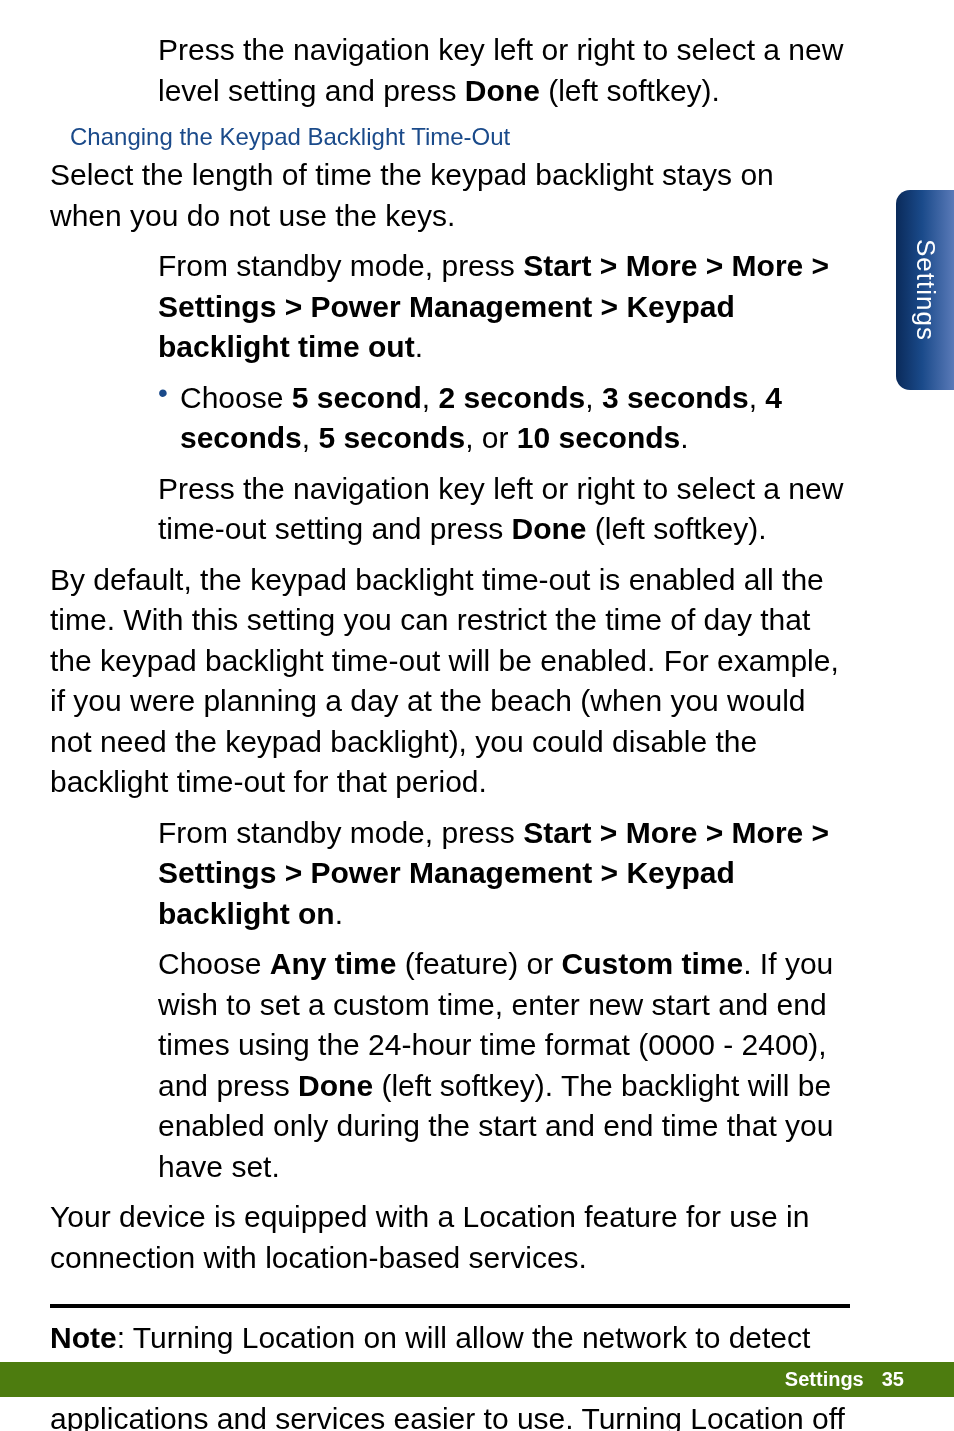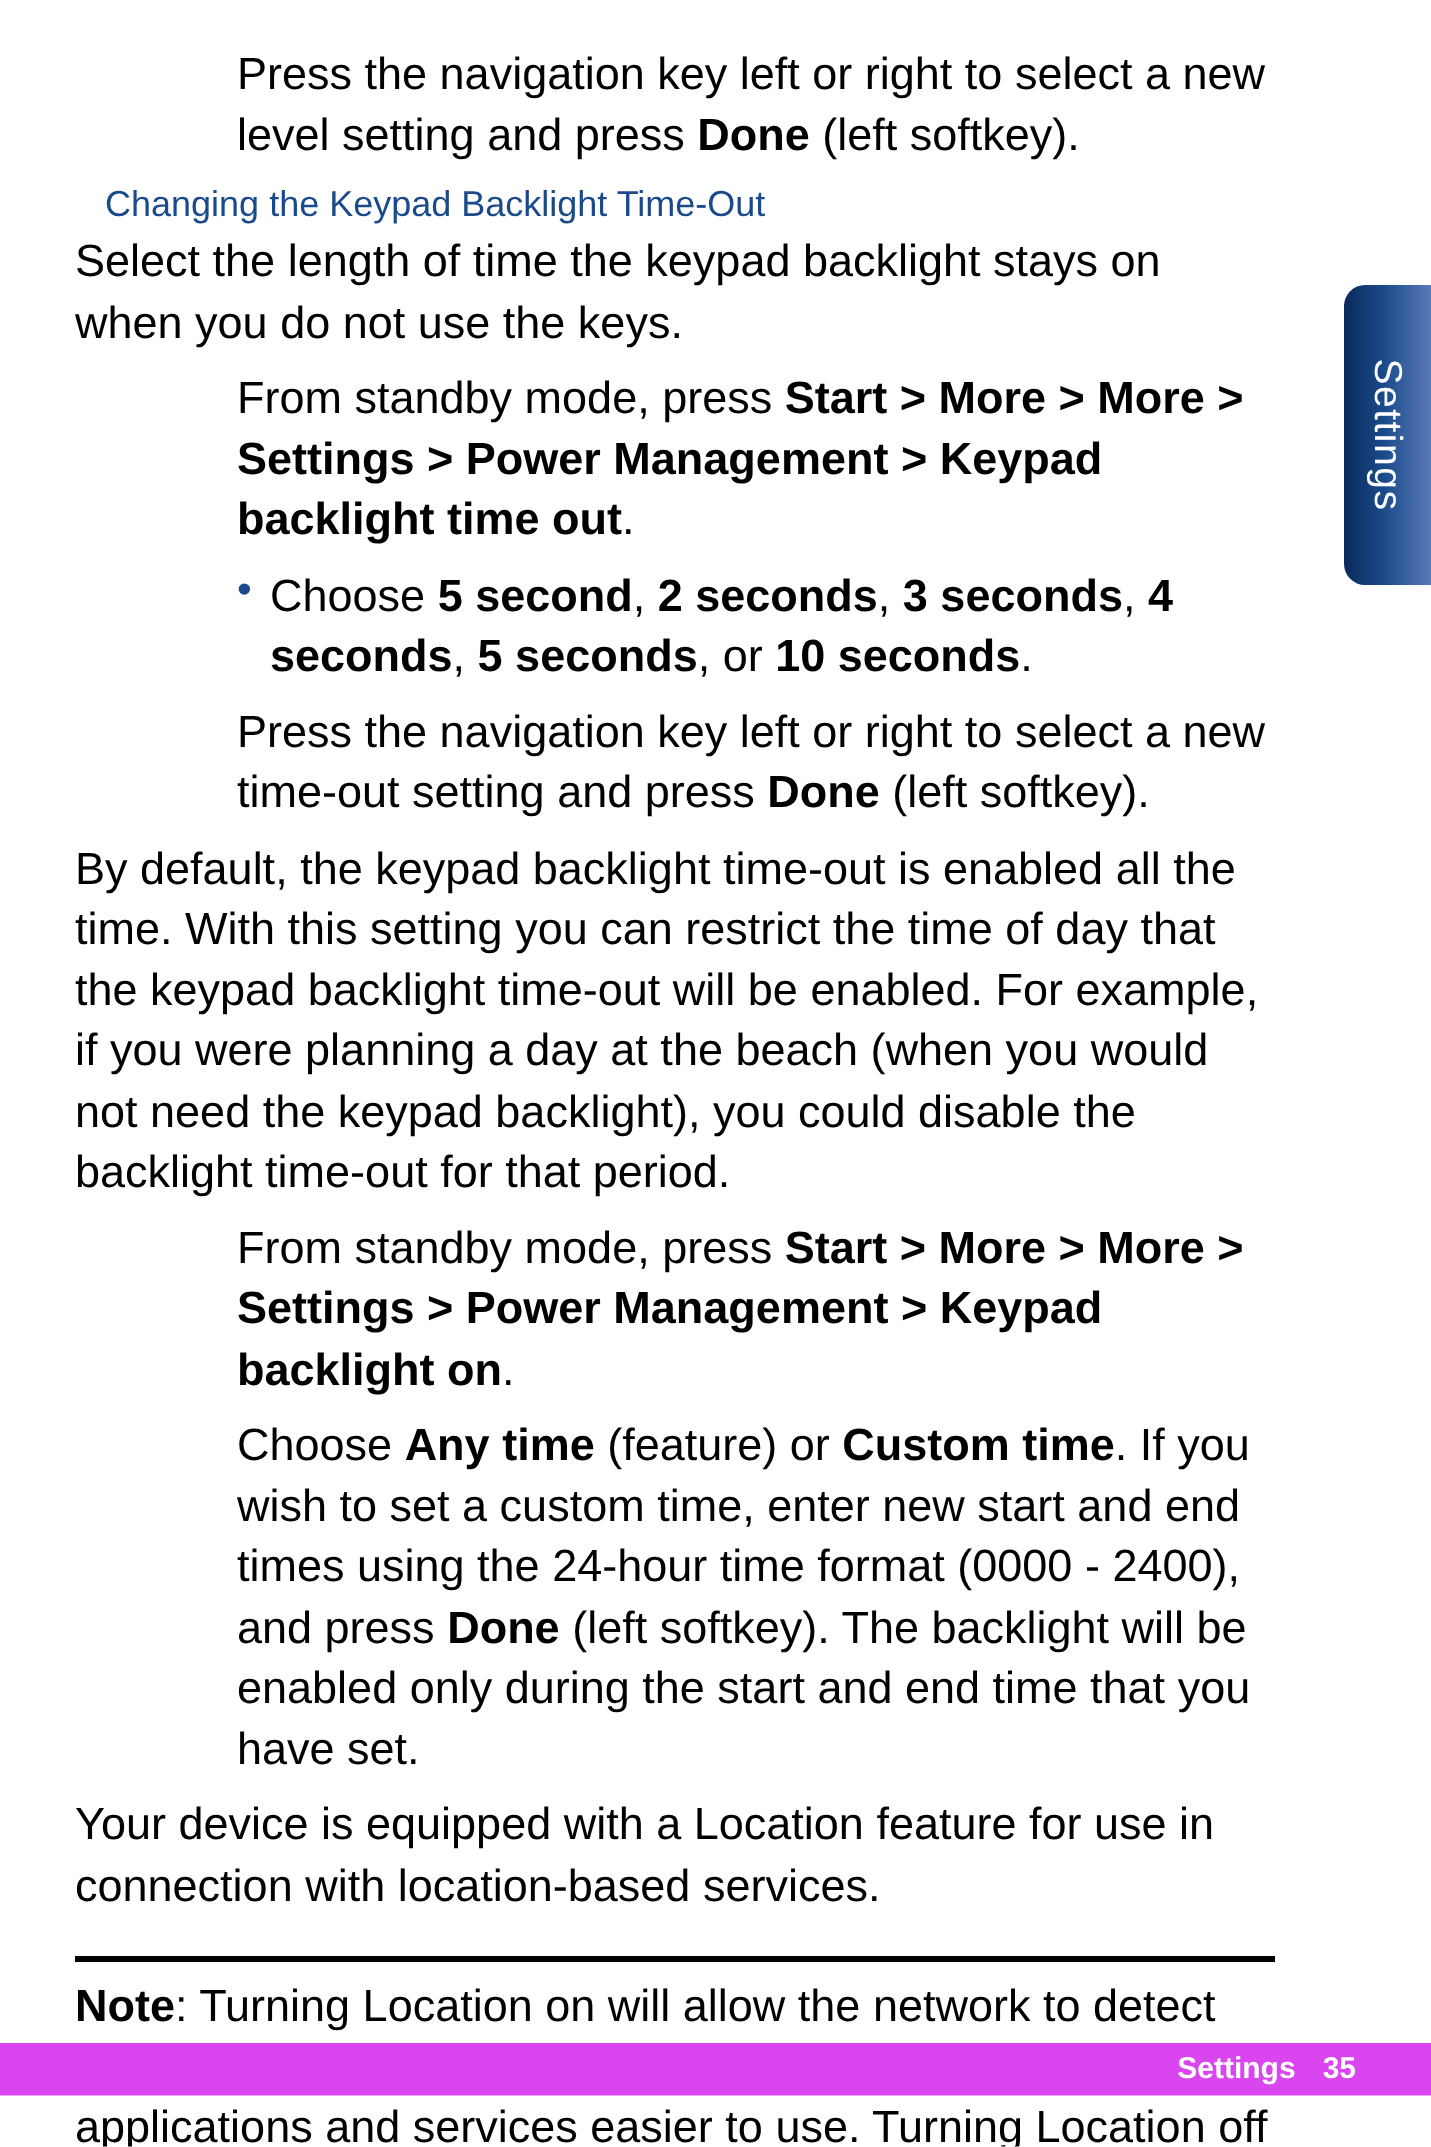--- a/index.html
+++ b/index.html
@@ -73,21 +73,21 @@
     font-size: 26px;
     writing-mode: vertical-rl;
     text-orientation: mixed;
     letter-spacing: 1px;
   }
   .footer {
     position: absolute;
     bottom: 34px;
     right: 50px;
     color: #ffffff;
-    background: #d946ef;
+    background: #4d7c0f;
     padding: 6px 0 6px 0;
     width: 100%;
     left: 0;
     text-align: right;
   }
   .footer-inner {
     padding-right: 50px;
     font-size: 20px;
   }
   .footer-inner .sec { font-weight: bold; margin-right: 18px; }

